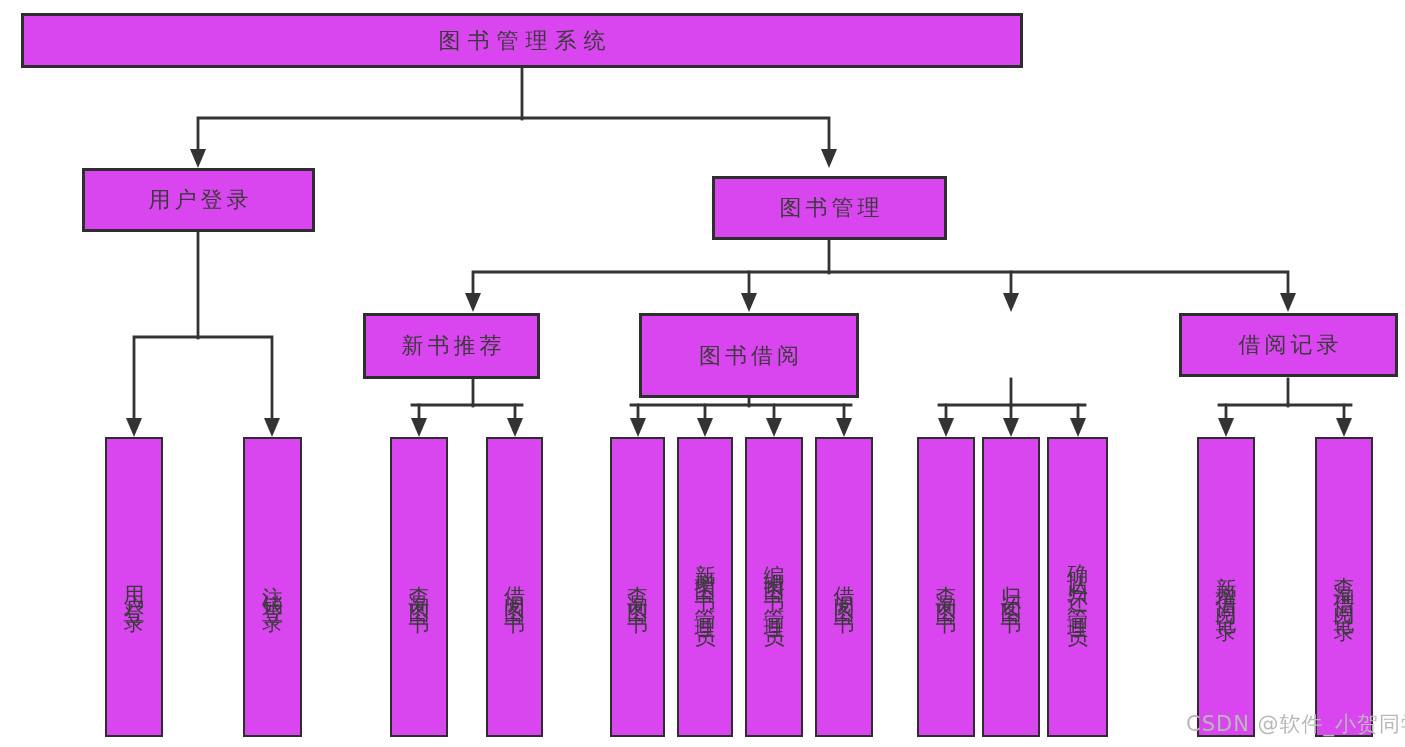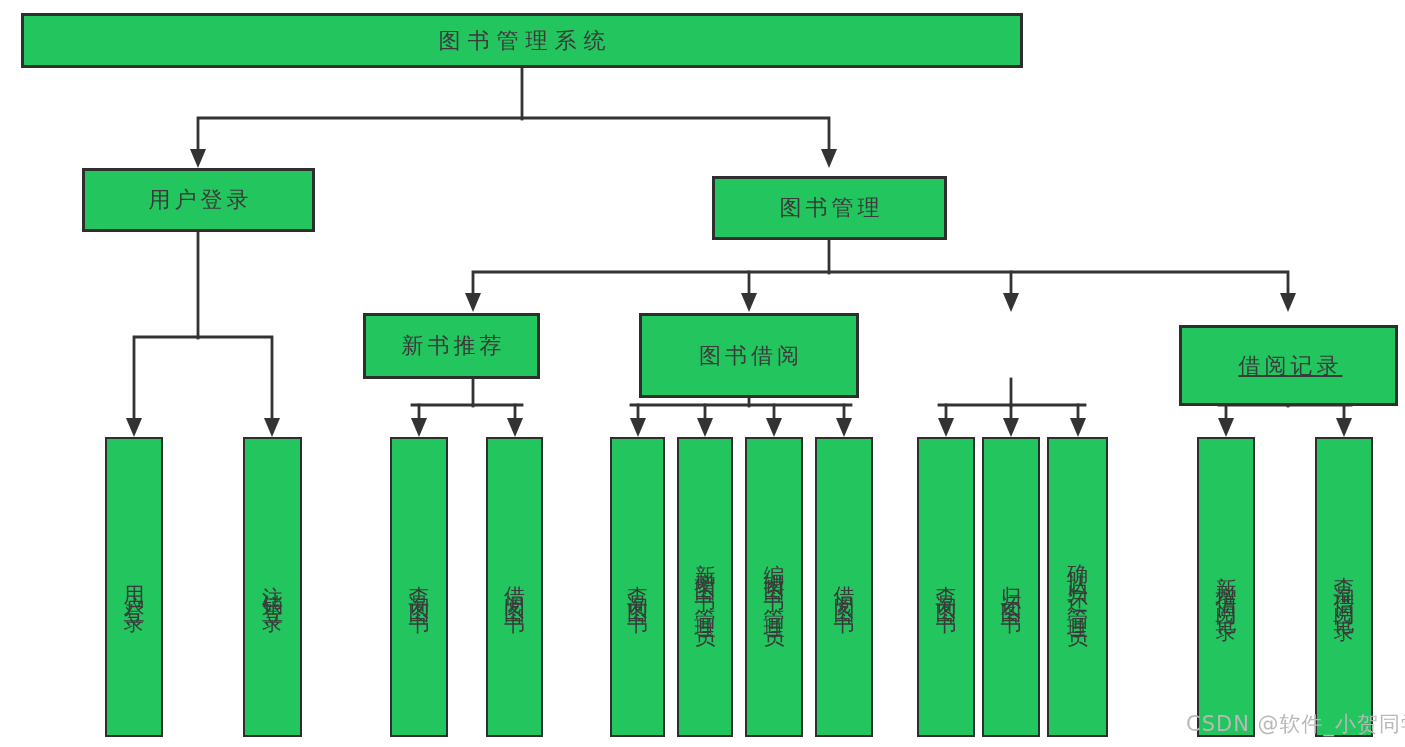--- a/index.html
+++ b/index.html
@@ -8,21 +8,21 @@
     width:1405px;height:747px;
     background:#ffffff;
     overflow:hidden;
     font-family:"DejaVu Sans","Liberation Sans",sans-serif;
     color:#3a3a3a;
   }
   .wires{position:absolute;left:0;top:0;width:1405px;height:747px;}
   .node{
     position:absolute;
     box-sizing:border-box;
-    background:#22c55e;
+    background:#d946ef;
     border:3px solid #2e2e2e;
     display:flex;align-items:center;justify-content:center;
   }
   .h-label{
     font-size:22px;
     letter-spacing:4px;
     text-indent:4px;
     color:#3a3a3a;
     white-space:nowrap;
   }
@@ -121,21 +121,21 @@
   <div class="node" style="left:712px;top:176px;width:235px;height:64px;">
     <span class="h-label">图书管理</span>
   </div>
 
   <div class="node" style="left:363px;top:313px;width:177px;height:66px;">
     <span class="h-label">新书推荐</span>
   </div>
   <div class="node" style="left:639px;top:313px;width:220px;height:85px;">
     <span class="h-label">图书借阅</span>
   </div>
-  <div class="node" style="left:1179px;top:325px;width:219px;height:81px;text-decoration:underline;">
+  <div class="node" style="left:1179px;top:313px;width:219px;height:64px;">
     <span class="h-label">借阅记录</span>
   </div>
 
   <div class="node leaf" style="left:105px;top:437px;width:58px;height:300px;">
     <span class="v-label">用户登录</span>
   </div>
   <div class="node leaf" style="left:243px;top:437px;width:59px;height:300px;">
     <span class="v-label">注销登录</span>
   </div>
 

